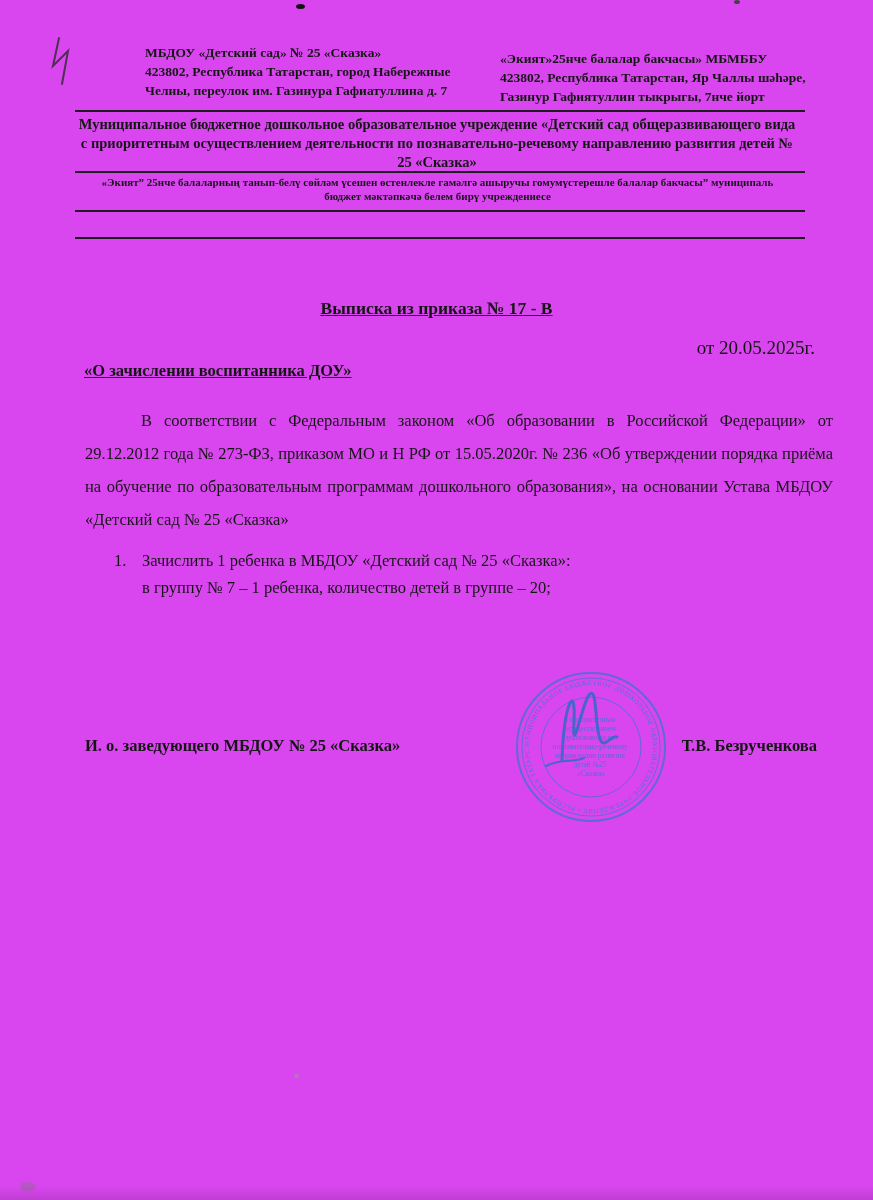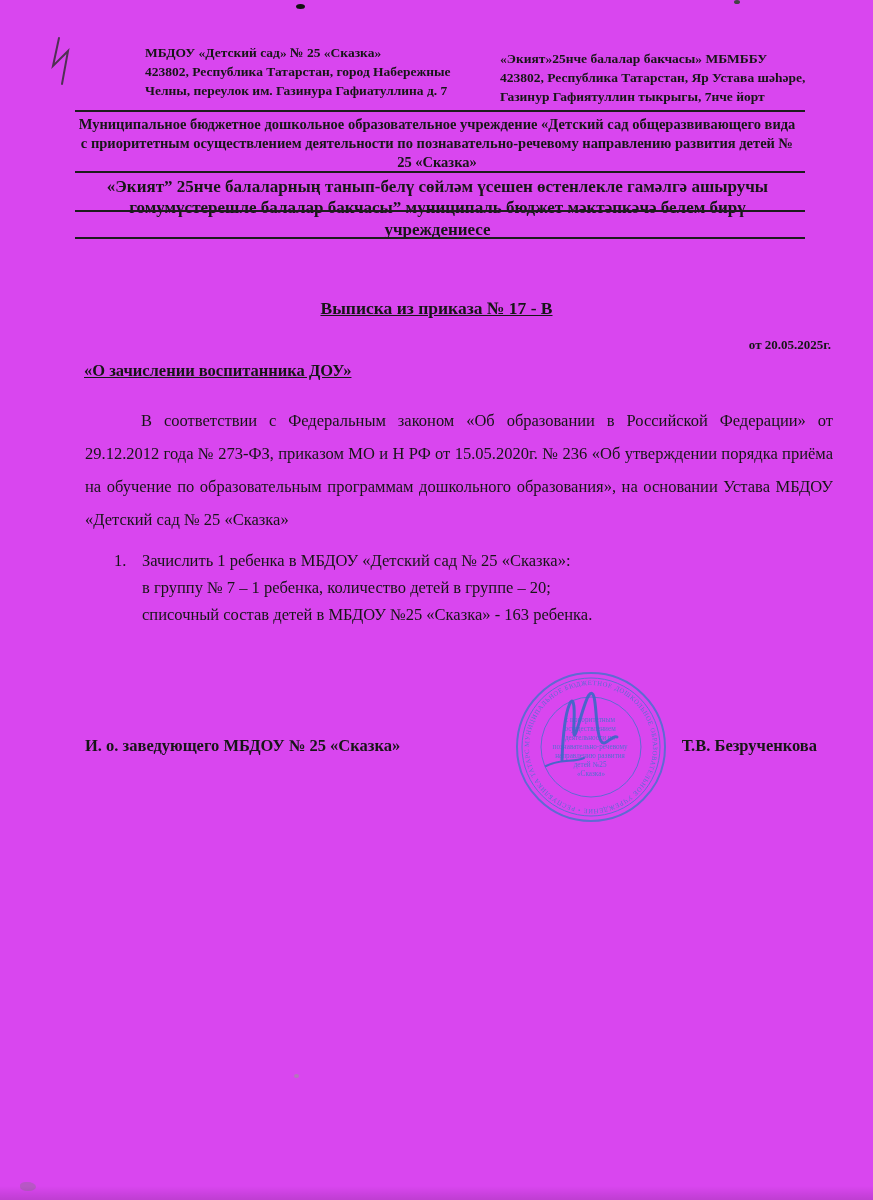--- a/index.html
+++ b/index.html
@@ -33,35 +33,35 @@
   .rule-2{ top:171px; }
   .rule-3{ top:210px; }
   .rule-4{ top:237px; }
 
   .org-ru{
     position:absolute; left:78px; top:115px; width:718px;
     text-align:center; font-weight:bold; font-size:14.5px; line-height:1.3;
   }
   .org-tt{
     position:absolute; left:95px; top:176px; width:685px;
-    text-align:center; font-weight:bold; font-size:17px; line-height:1.25;
+    text-align:center; font-weight:bold; font-size:11px; line-height:1.25;
   }
   .contacts{
     position:absolute; left:75px; top:215px; width:730px;
     text-align:center; font-size:13.5px;
   }
   .contacts .b{ font-weight:bold; }
 
   .doc-title{
     position:absolute; left:0; right:0; top:298px;
     text-align:center; font-weight:bold; font-size:17.5px;text-decoration:underline;
   }
   .doc-date{
-    position:absolute; right:42px; top:337px;
-    font-weight:bold; font-size:13px;
+    position:absolute; right:58px; top:337px;
+    font-weight:normal; font-size:19px;
   }
   .doc-subject{
     position:absolute; left:84px; top:361px;
     font-weight:bold; font-size:16.5px;text-decoration:underline;
   }
   .body-par{
     position:absolute; left:85px; top:387px; width:748px;
     font-size:16.5px; line-height:33px;
     text-align:justify; text-indent:56px;
   }
@@ -103,21 +103,21 @@
   <div class="speck speck-c"></div>
   <div class="smudge"></div>
 
   <div class="header-left">
     <div>МБДОУ «Детский сад»  № 25 «Сказка»</div>
     <div>423802,  Республика Татарстан, город Набережные</div>
     <div>Челны, переулок им. Газинура Гафиатуллина д. 7</div>
   </div>
   <div class="header-right">
     <div>«Экият»25нче  балалар бакчасы» МБМББУ</div>
-    <div>423802,  Республика Татарстан, Яр Устава шәһәре,</div>
+    <div>423802,  Республика Татарстан, Яр Чаллы шәһәре,</div>
     <div>Газинур Гафиятуллин тыкрыгы, 7нче йорт</div>
   </div>
 
   <div class="rule rule-1"></div>
   <div class="org-ru">Муниципальное бюджетное дошкольное образовательное учреждение «Детский сад общеразвивающего вида с приоритетным осуществлением деятельности по познавательно-речевому направлению развития детей № 25 «Сказка»</div>
   <div class="rule rule-2"></div>
   <div class="org-tt">«Экият” 25нче балаларның танып-белү сөйләм үсешен өстенлекле гамәлгә ашыручы гомумүстерешле балалар бакчасы” муниципаль бюджет мәктәпкәчә белем бирү учреждениесе</div>
   <div class="rule rule-3"></div>
   <div class="rule rule-4"></div>
 
@@ -126,21 +126,20 @@
   <div class="doc-subject">«О зачислении воспитанника ДОУ»</div>
 
   <p class="body-par">В соответствии с Федеральным законом «Об образовании в Российской Федерации» от 29.12.2012 года № 273-ФЗ, приказом МО и Н РФ от 15.05.2020г.  № 236 «Об утверждении порядка приёма на обучение по образовательным программам дошкольного образования», на основании Устава МБДОУ «Детский сад № 25 «Сказка»</p>
 
   <div class="order-list">
     <div class="order-row">
       <span class="order-num">1.</span>
       <div class="order-body">
         <div>Зачислить  1 ребенка в МБДОУ «Детский сад № 25 «Сказка»:</div>
         <div>в группу № 7 – 1 ребенка, количество детей в группе – 20;</div>
-        <div>списочный состав детей в МБДОУ №25 «Сказка» - 163 ребенка.</div>
       </div>
     </div>
   </div>
 
   <div class="sig-row">
     <span>И. о. заведующего МБДОУ № 25 «Сказка»</span>
     <span>Т.В. Безрученкова</span>
   </div>
 
   <div class="stamp-wrap">

